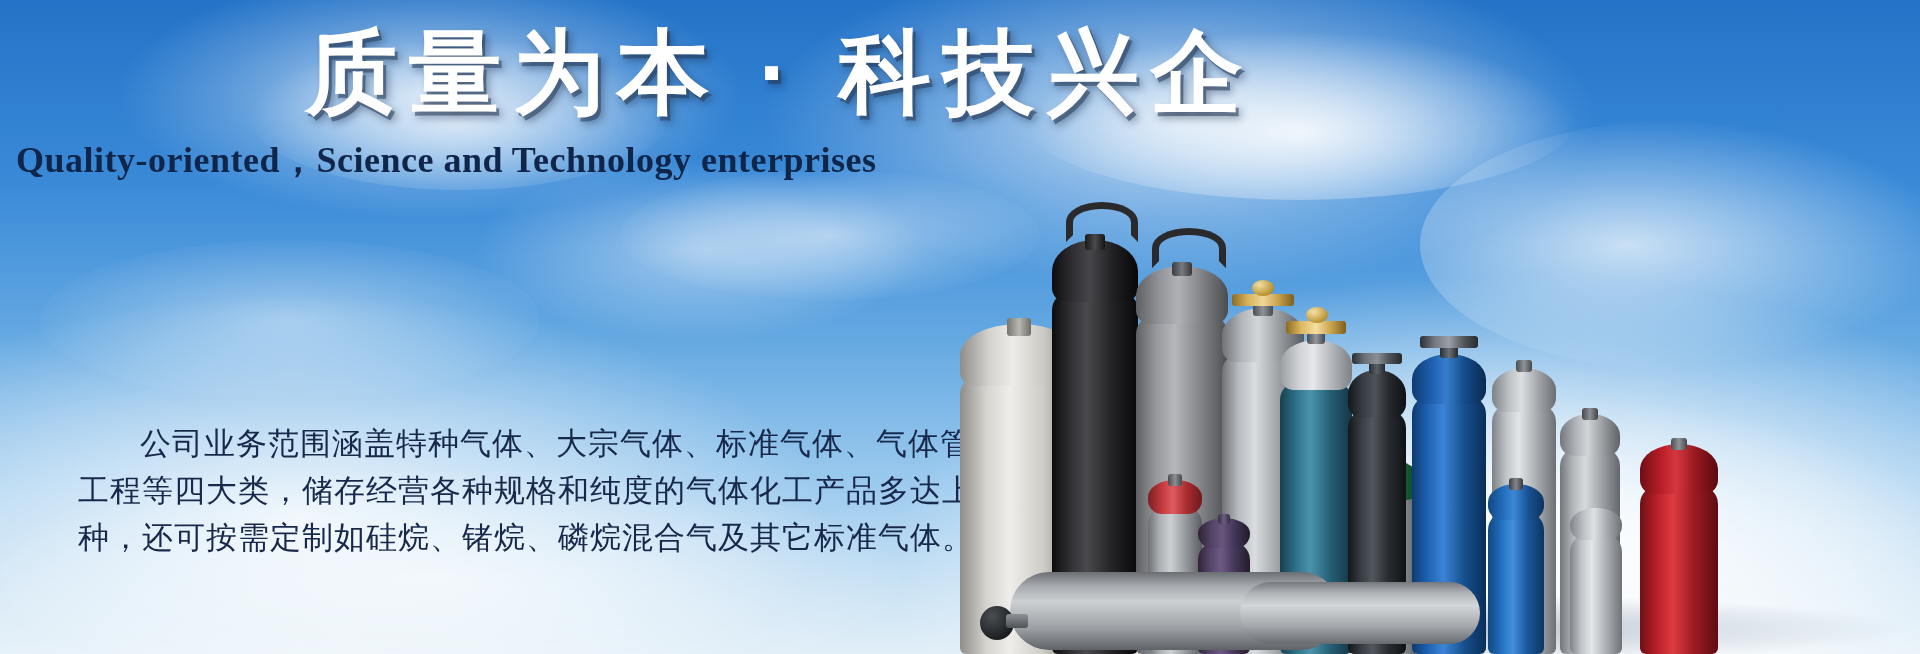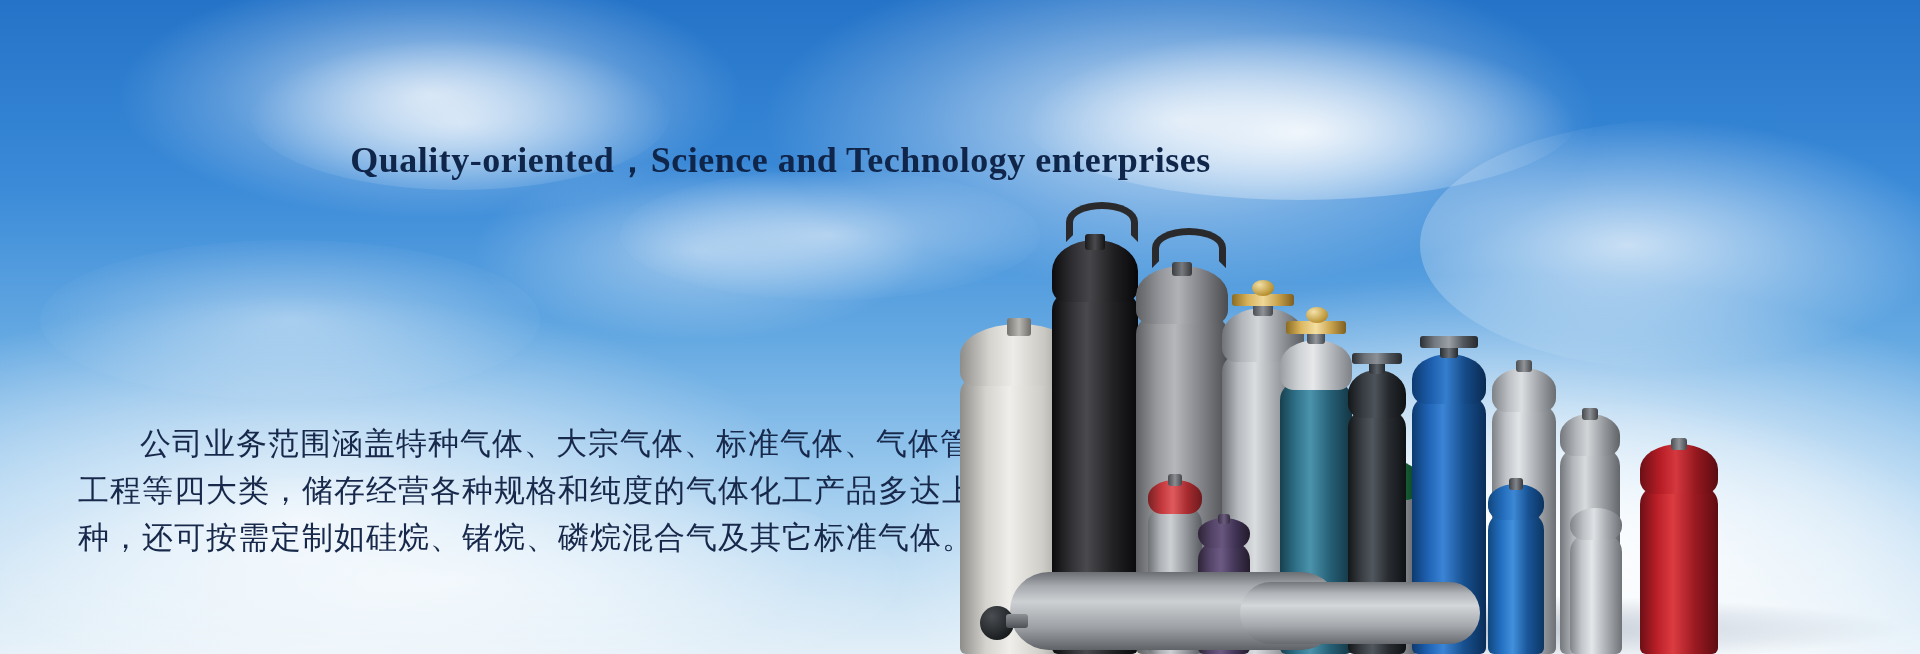--- a/index.html
+++ b/index.html
@@ -28,21 +28,21 @@
   .c6{left:620px;top:170px;width:420px;height:130px;background:radial-gradient(ellipse at 50% 50%, rgba(255,255,255,.50), rgba(255,255,255,0) 74%);}
   .c7{left:40px;top:240px;width:500px;height:160px;background:radial-gradient(ellipse at 50% 50%, rgba(255,255,255,.40), rgba(255,255,255,0) 76%);}
 
   .headline{
     position:absolute;left:0;top:22px;width:1560px;text-align:center;
     font-size:92px;line-height:1.1;font-weight:700;letter-spacing:12px;
     color:#ffffff;white-space:nowrap;
     text-shadow:3px 4px 0 rgba(40,60,90,.55), 5px 6px 9px rgba(20,40,70,.45);
   }
   .subtitle{
-    position:absolute;left:8px;top:136px;width:1545px;text-align:center;
+    position:absolute;left:16px;top:136px;width:1545px;text-align:left;
     font-family:"Liberation Serif", serif;
     font-size:36px;font-weight:700;letter-spacing:.5px;
     color:#10254a;white-space:nowrap;
   }
   .whitebox{
     position:absolute;left:78px;top:303px;width:778px;height:90px;
     background:#ffffff;
     box-shadow:0 2px 6px rgba(30,60,100,.18);
     display:flex;align-items:center;
   }
@@ -77,20 +77,21 @@
 <div class="banner">
 
   <div class="cloud c1"></div>
   <div class="cloud c2"></div>
   <div class="cloud c3"></div>
   <div class="cloud c4"></div>
   <div class="cloud c5"></div>
   <div class="cloud c6"></div>
   <div class="cloud c7"></div>
 
+  <div class="headline">质量为本 · 科技兴企</div>
 
   <div class="subtitle">Quality-oriented，Science and Technology enterprises</div>
 
 
   <div class="para">
     <span class="ln first">公司业务范围涵盖特种气体、大宗气体、标准气体、气体管道</span>
     <span class="ln">工程等四大类，储存经营各种规格和纯度的气体化工产品多达上百</span>
     <span class="ln">种，还可按需定制如硅烷、锗烷、磷烷混合气及其它标准气体。</span>
   </div>
 

